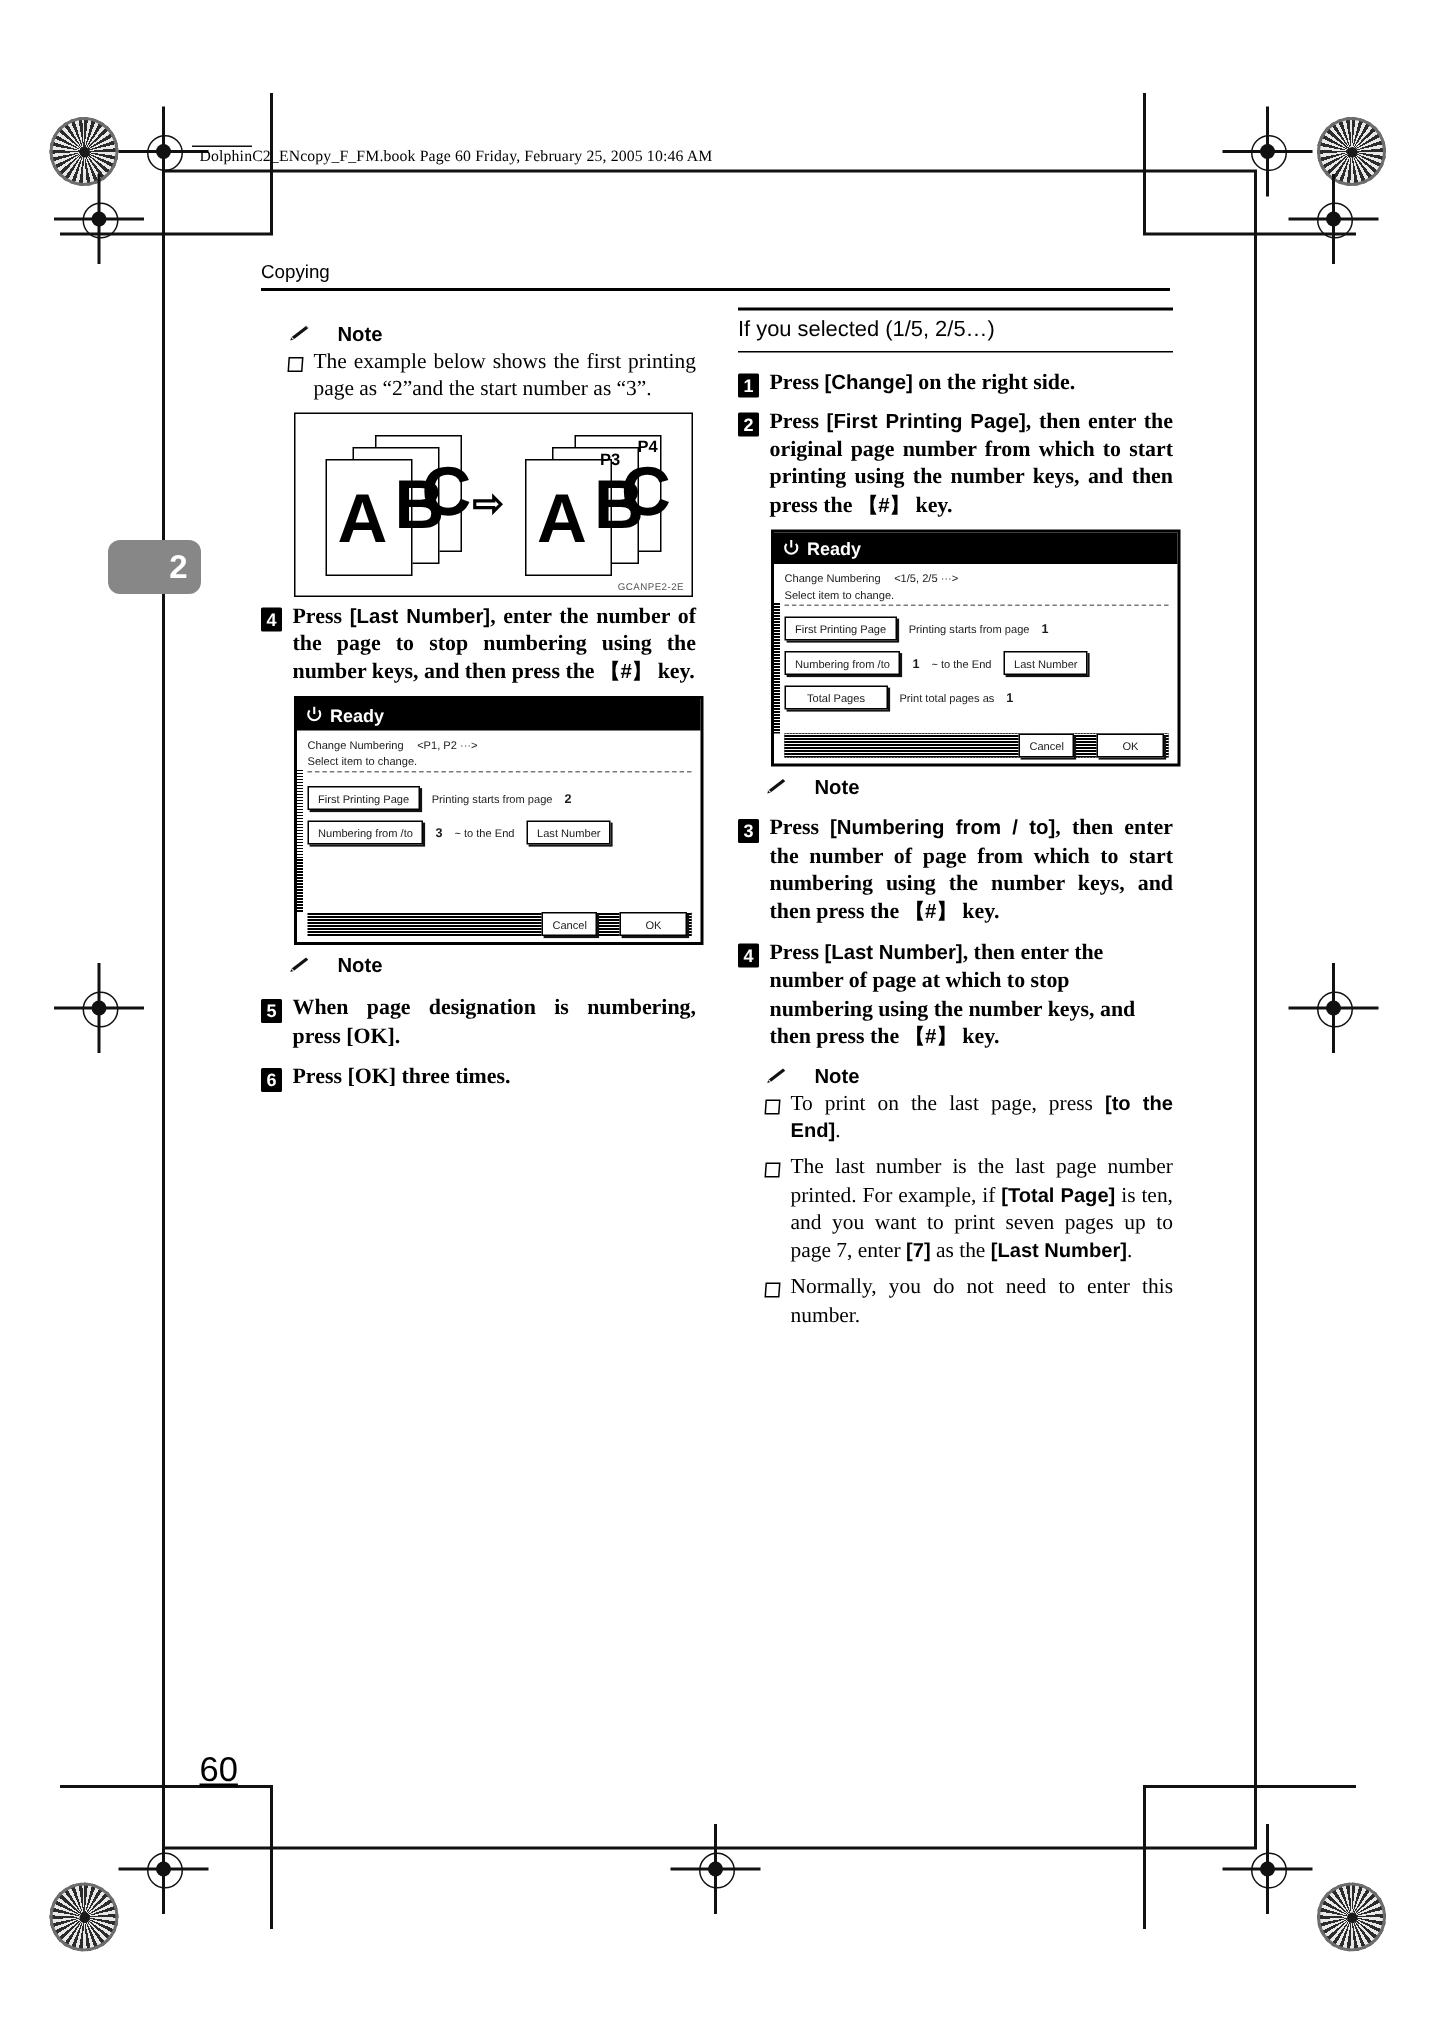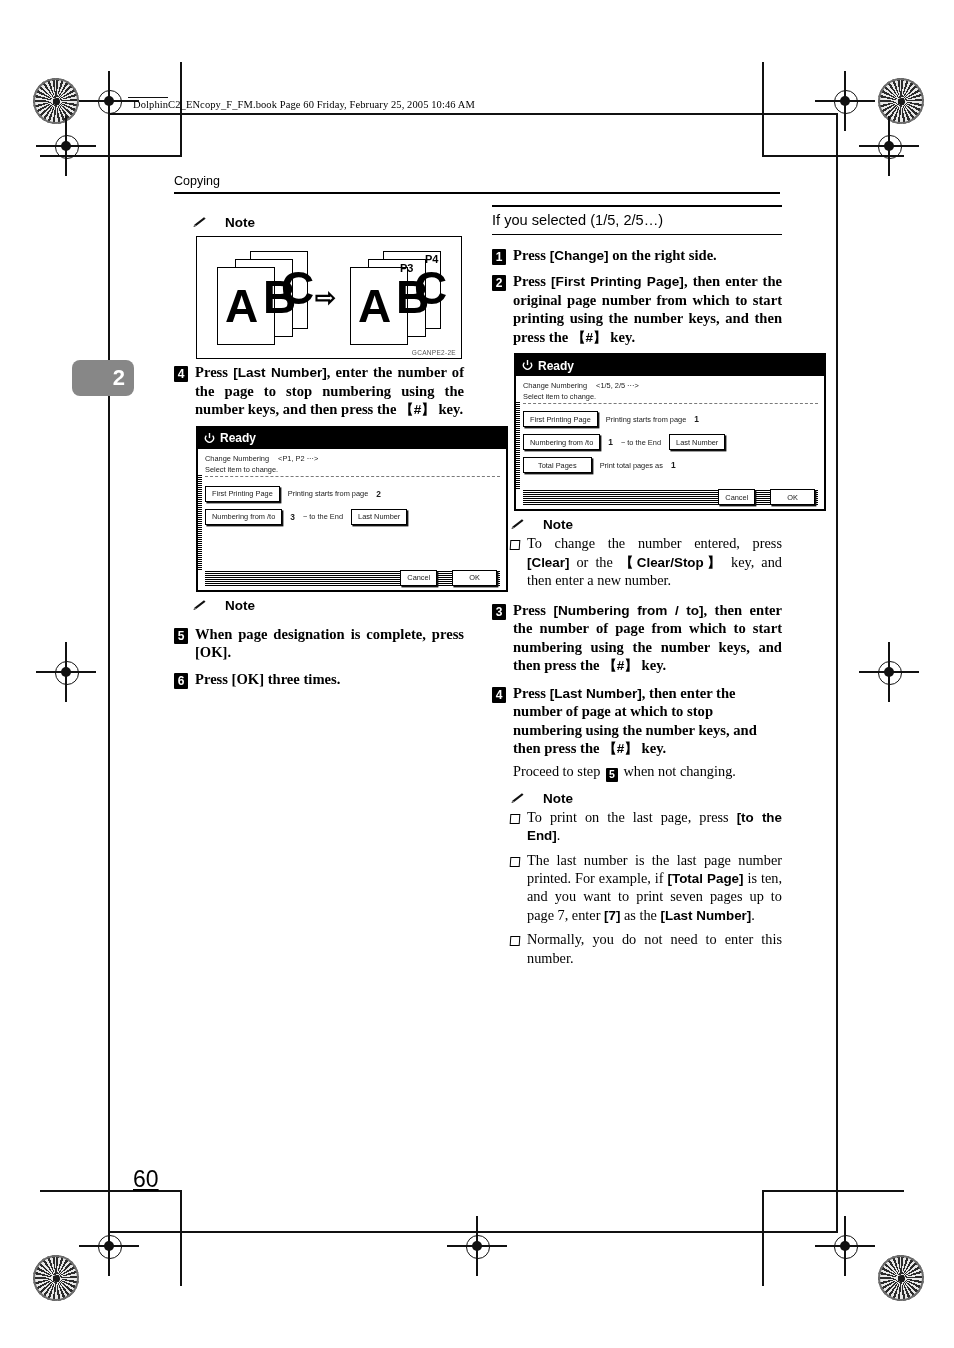--- a/index.html
+++ b/index.html
@@ -77,21 +77,21 @@
   .pg{position:absolute;background:#fff;border:1.6px solid #000;box-sizing:border-box;}
   .glyph{position:absolute;font-family:"Liberation Sans",sans-serif;font-weight:700;
          color:#000;line-height:1;}
   .plabel{position:absolute;font-family:"Liberation Sans",sans-serif;font-weight:700;
           font-size:11px;}
   .figcap{position:absolute;right:5px;bottom:2px;font-family:"Liberation Sans",sans-serif;
           font-size:6.5px;color:#555;letter-spacing:.3px;}
 
   
   .lcd{position:relative;border:2px solid #000;background:#fff;box-sizing:border-box;
-       margin:6px 0 6px 22px;width:312px;}
+       margin:6px 0 6px 22px;width:273px;}
   .lcd-title{background:#000;color:#fff;height:21px;display:flex;align-items:center;
              gap:5px;padding-left:6px;font-family:"Liberation Sans",sans-serif;
              font-size:12px;font-weight:700;}
   .lcd-body{padding:5px 6px 4px 7px;font-family:"Liberation Sans",sans-serif;
             font-size:7.4px;color:#1a1a1a;position:relative;}
   .lcd-line1{display:flex;gap:9px;align-items:baseline;}
   .lcd-dash{border-bottom:1px dashed #7a7a7a;margin:2px 0 3px 0;height:0;}
   .lcd-row{display:flex;align-items:center;gap:8px;margin-bottom:7px;}
   .lcd-btn{border:1.2px solid #000;padding:2.5px 6px;font-size:7.4px;background:#fff;
            box-shadow:1.4px 1.4px 0 #111;white-space:nowrap;}
@@ -196,20 +196,24 @@
 <div class="col colL">
 
   <div class="note-h">
     <svg class="pencil" viewBox="0 0 20 16">
       <path d="M2 14 L5 13 L18 3 L16 1 L3 11 Z" fill="#111"></path>
       <path d="M3 11 L5 13" stroke="#fff" stroke-width="1"></path>
       <path d="M16 1 L18 3" stroke="#888" stroke-width="1"></path>
     </svg>
     <b>Note</b>
   </div>
+  <div class="note-item">
+    <span class="sq"></span>
+    <span class="note-tx">The example below shows the first printing page as “2”and the start number as “3”.</span>
+  </div>
 
   <div class="figbox">
 
     <div class="pg" style="left:53px;top:14px;width:58px;height:78px;"></div>
     <div class="pg" style="left:38px;top:22px;width:58px;height:78px;"></div>
     <div class="pg" style="left:20px;top:30px;width:58px;height:78px;"></div>
     <span class="glyph" style="left:84px;top:28px;font-size:46px;">C</span>
     <span class="glyph" style="left:66px;top:37px;font-size:46px;">B</span>
     <span class="glyph" style="left:28px;top:46px;font-size:46px;">A</span>
 
@@ -270,21 +274,21 @@
   <div class="note-h">
     <svg class="pencil" viewBox="0 0 20 16">
       <path d="M2 14 L5 13 L18 3 L16 1 L3 11 Z" fill="#111"></path>
       <path d="M3 11 L5 13" stroke="#fff" stroke-width="1"></path>
     </svg>
     <b>Note</b>
   </div>
 
   <div class="step" style="margin-top:12px;">
     <span class="stnum">5</span>
-    <span class="sttx">When page designation is complete, press [OK].</span>
+    <span class="sttx">When page designation is numbering, press [OK].</span>
   </div>
 
   <div class="step" style="margin-top:8px;">
     <span class="stnum">6</span>
     <span class="sttx">Press [OK] three times.</span>
   </div>
 </div>
 
 <div class="col colR">
   <div class="sec-rule-top"></div>
@@ -341,37 +345,30 @@
     </div>
   </div>
 
   <div class="note-h">
     <svg class="pencil" viewBox="0 0 20 16">
       <path d="M2 14 L5 13 L18 3 L16 1 L3 11 Z" fill="#111"></path>
       <path d="M3 11 L5 13" stroke="#fff" stroke-width="1"></path>
     </svg>
     <b>Note</b>
   </div>
-  <div class="note-item">
-    <span class="sq"></span>
-    <span class="note-tx" id="R-note1-0"><span>To change the number entered, press </span><span class="ui">[Clear]</span><span> or the </span><span class="ui">【Clear/Stop】</span><span> key, and then enter a new number.</span></span>
-  </div>
 
   <div class="step" style="margin-top:11px;">
     <span class="stnum">3</span>
     <span class="sttx" id="R-step3"><span>Press </span><span class="ui">[Numbering from / to]</span><span>, then enter the number of page from which to start numbering using the number keys, and then press the </span><span class="ui">【#】</span><span> key.</span></span>
   </div>
 
   <div class="step" style="margin-top:9px;">
     <span class="stnum">4</span>
     <span>
       <span class="sttx" id="R-step4"><span>Press </span><span class="ui">[Last Number]</span><span>, then enter the number of page at which to stop numbering using the number keys, and then press the </span><span class="ui">【#】</span><span> key.</span></span>
-      <div class="plain">
-        <span>Proceed to step </span><span class="stnum inline">5</span><span> when not changing.</span>
-      </div>
     </span>
   </div>
 
   <div class="note-h" style="margin-top:9px;">
     <svg class="pencil" viewBox="0 0 20 16">
       <path d="M2 14 L5 13 L18 3 L16 1 L3 11 Z" fill="#111"></path>
       <path d="M3 11 L5 13" stroke="#fff" stroke-width="1"></path>
     </svg>
     <b>Note</b>
   </div>

